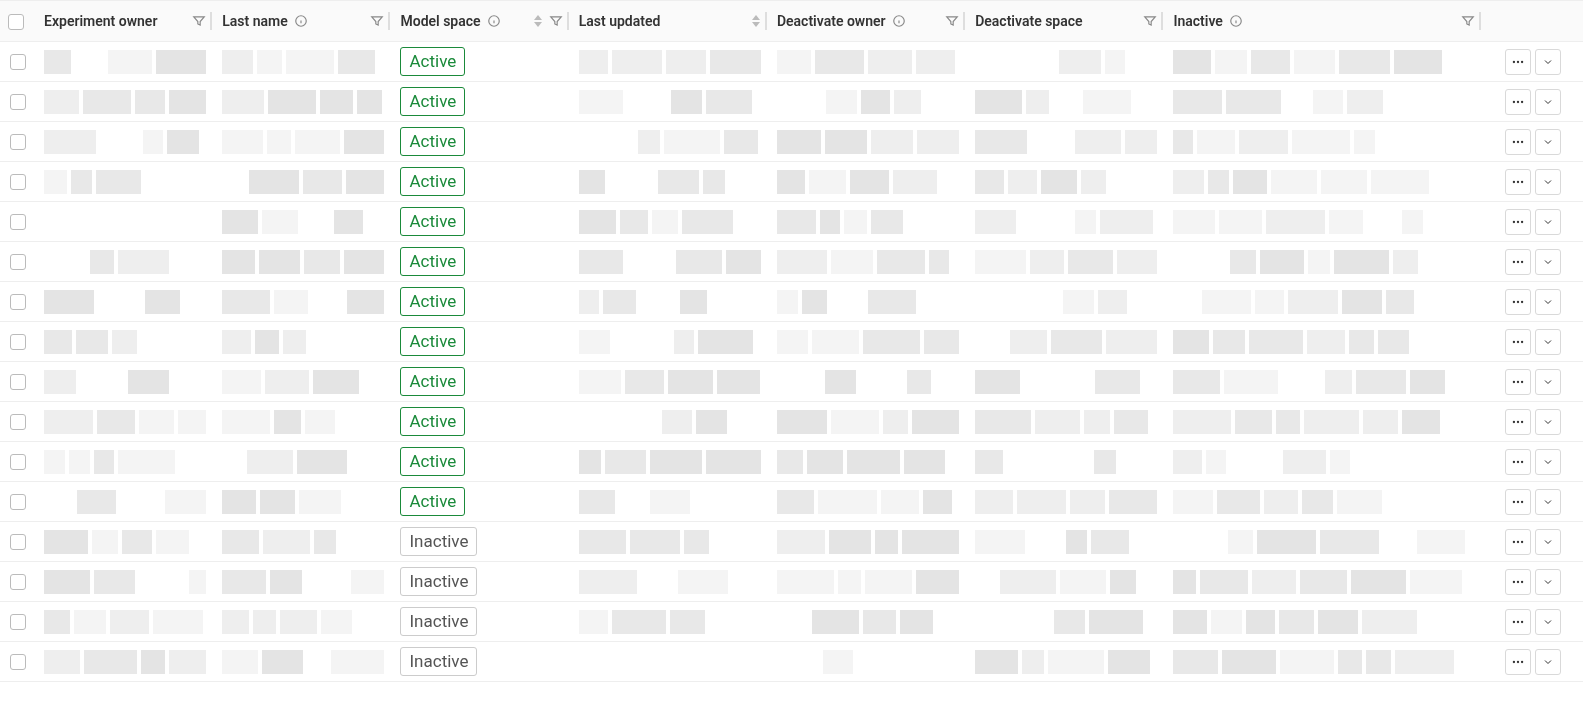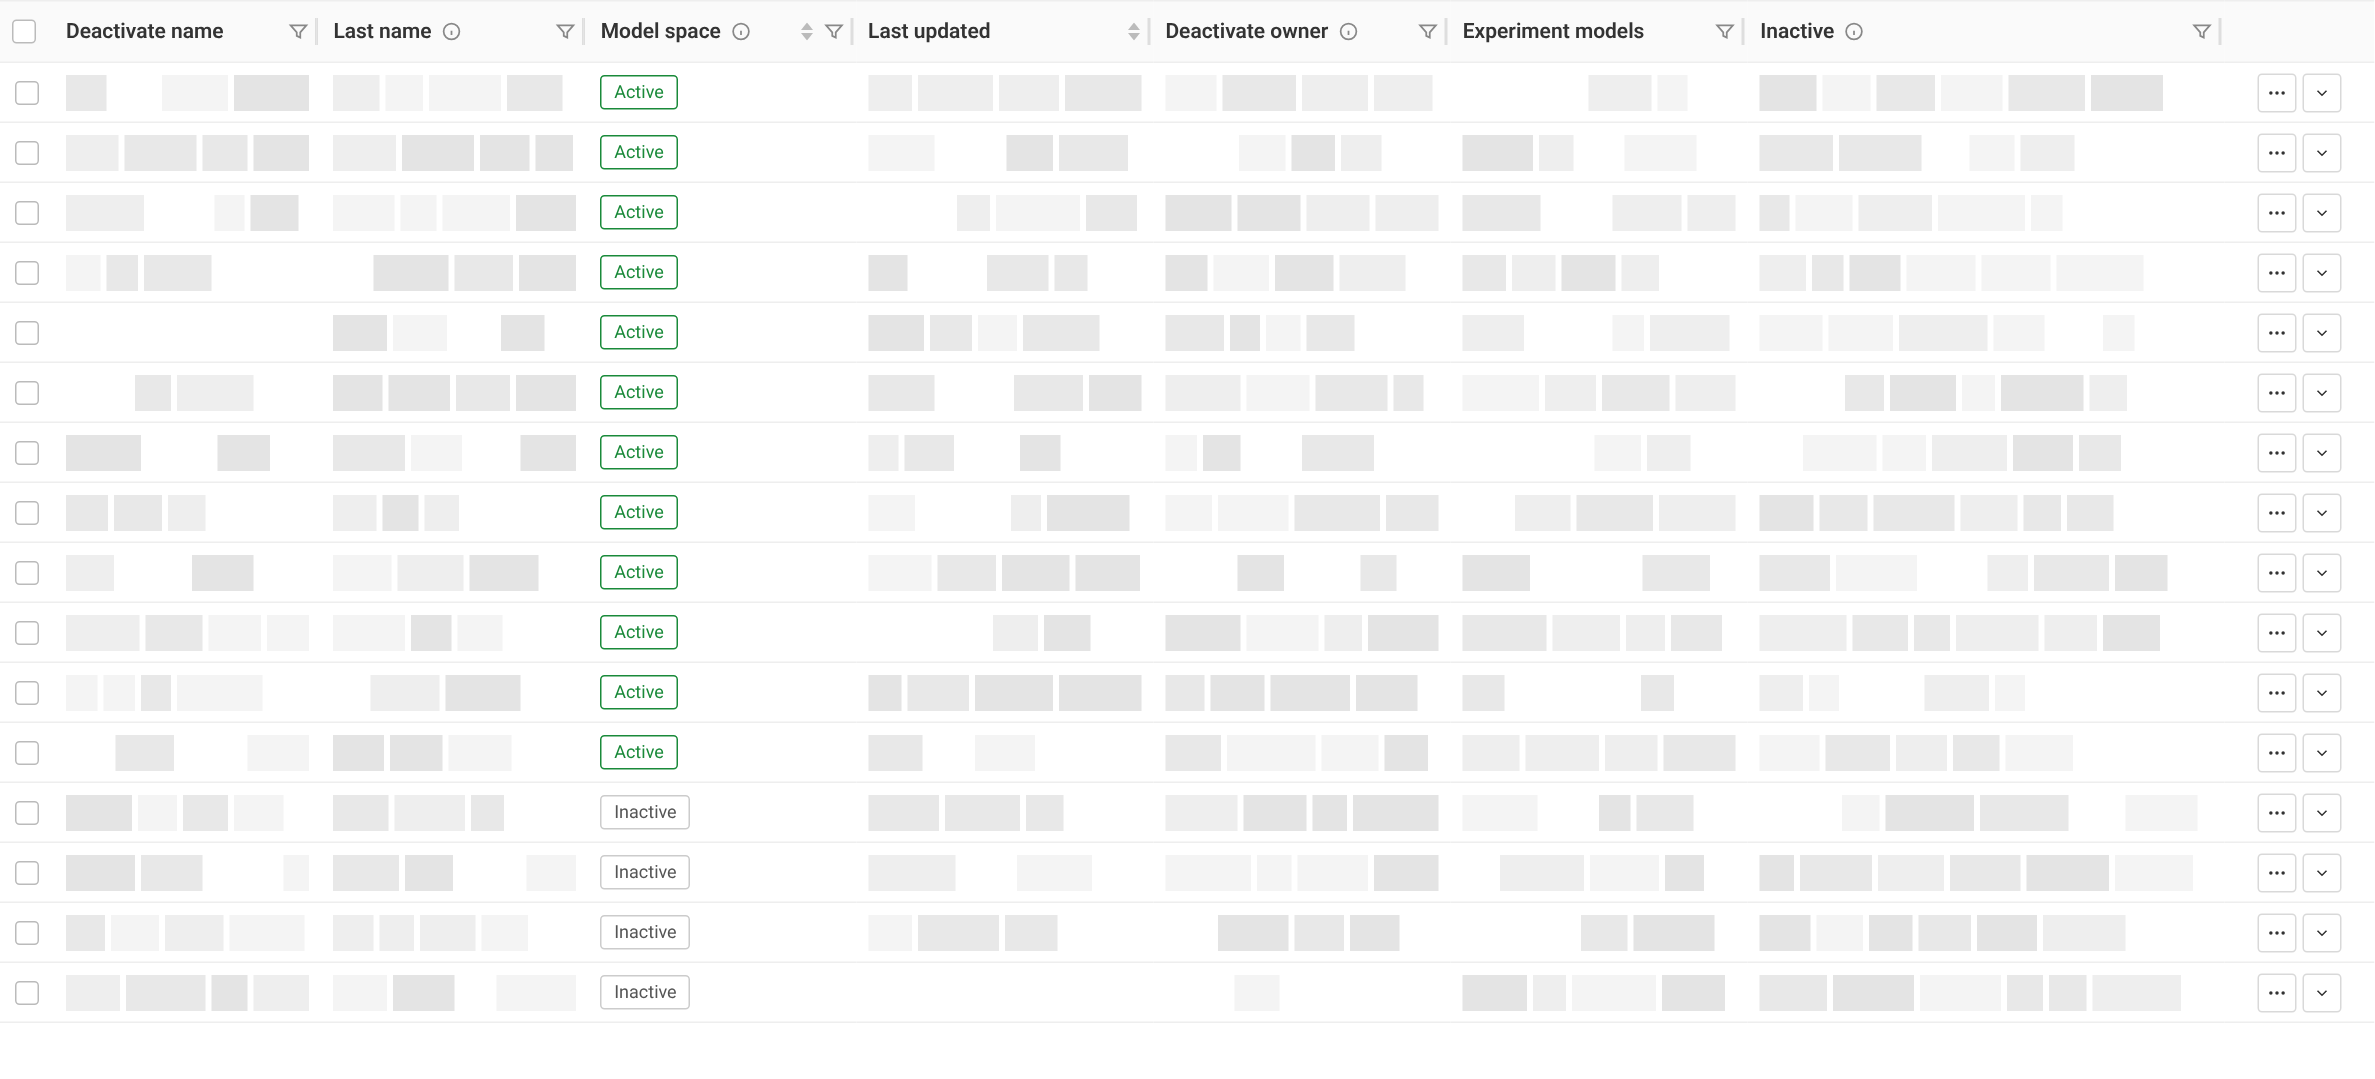--- a/index.html
+++ b/index.html
@@ -10,21 +10,21 @@
   .table { width: 100%; border-collapse: separate; border-spacing: 0; table-layout: fixed; }
   .table th { background: #fafafa; border-top: 1px solid #eee; border-bottom: 1px solid #eee; border-right: none; height: 42px; text-align: left; font-weight: 600; font-size: 14px; color: #333; padding: 0 8px; position: relative; }
   .th-inner { display: flex; align-items: center; height: 100%; gap: 6px; }
   .th-label { flex: 1; white-space: nowrap; overflow: hidden; text-overflow: ellipsis; display: flex; align-items: center; gap: 6px; }
   .col-divider { display: inline-block; width: 2px; height: 18px; border-left: 1px solid #ccc; border-right: 1px solid #ccc; opacity: 0.6; position: absolute; right: 2px; top: 50%; transform: translateY(-50%); }
   .table td { border-bottom: 1px solid #eee; height: 40px; padding: 0 8px; vertical-align: middle; }
   .checkbox-cell { width: 36px; text-align: center; }
   .chk { width: 16px; height: 16px; border: 1.5px solid #bbb; border-radius: 3px; display: inline-block; vertical-align: middle; background: #fff; }
   .skel { display: flex; gap: 4px; height: 24px; align-items: center; }
   .skel span { display: inline-block; height: 24px; }
-  .status-badge { display: inline-block; border-radius: 3px; padding: 2px 8px; font-size: 12px; line-height: 1.4; border: 1px solid; }
+  .status-badge { display: inline-block; border-radius: 3px; padding: 2px 8px; font-size: 17px; line-height: 1.4; border: 1px solid; }
   .status-active { color: #1a8a3a; border-color: #1a8a3a; background: #fff; }
   .status-inactive { color: #555; border-color: #ccc; background: #fff; }
   .actions-cell { width: 70px; text-align: center; white-space: nowrap; }
   .icon-btn { display: inline-flex; align-items: center; justify-content: center; width: 26px; height: 26px; border: 1px solid #d9d9d9; border-radius: 3px; background: #fff; vertical-align: middle; }
   .icon-btn + .icon-btn { margin-left: 4px; }
   svg { display: block; }
   .head-icon { color: #888; display: inline-flex; }
   .sort-icon { display: inline-flex; flex-direction: column; line-height: 0; color: #bbb; }
   .col-exp-name { width: 178px; }
   .col-model-name { width: 178px; }
@@ -53,21 +53,21 @@
     <col class="col-actions">
   </colgroup>
   <thead>
     <tr>
       <th class="checkbox-cell">
         <span class="chk"></span>
       </th>
 
       <th>
         <div class="th-inner">
-          <span class="th-label">Deactivate name</span>
+          <span class="th-label">Experiment owner</span>
           <span class="head-icon">
             <svg width="14" height="14" viewBox="0 0 24 24" fill="none" stroke="currentColor" stroke-width="2">
                   <path d="M3 5h18l-7 8v6l-4-2v-4z"></path>
                 </svg>
           </span>
         </div>
         <span class="col-divider"></span>
       </th>
 
       <th>
@@ -151,21 +151,21 @@
             <svg width="14" height="14" viewBox="0 0 24 24" fill="none" stroke="currentColor" stroke-width="2">
                   <path d="M3 5h18l-7 8v6l-4-2v-4z"></path>
                 </svg>
           </span>
         </div>
         <span class="col-divider"></span>
       </th>
 
       <th>
         <div class="th-inner">
-          <span class="th-label">Experiment models</span>
+          <span class="th-label">Deactivate space</span>
           <span class="head-icon">
             <svg width="14" height="14" viewBox="0 0 24 24" fill="none" stroke="currentColor" stroke-width="2">
                   <path d="M3 5h18l-7 8v6l-4-2v-4z"></path>
                 </svg>
           </span>
         </div>
         <span class="col-divider"></span>
       </th>
 
       <th>

